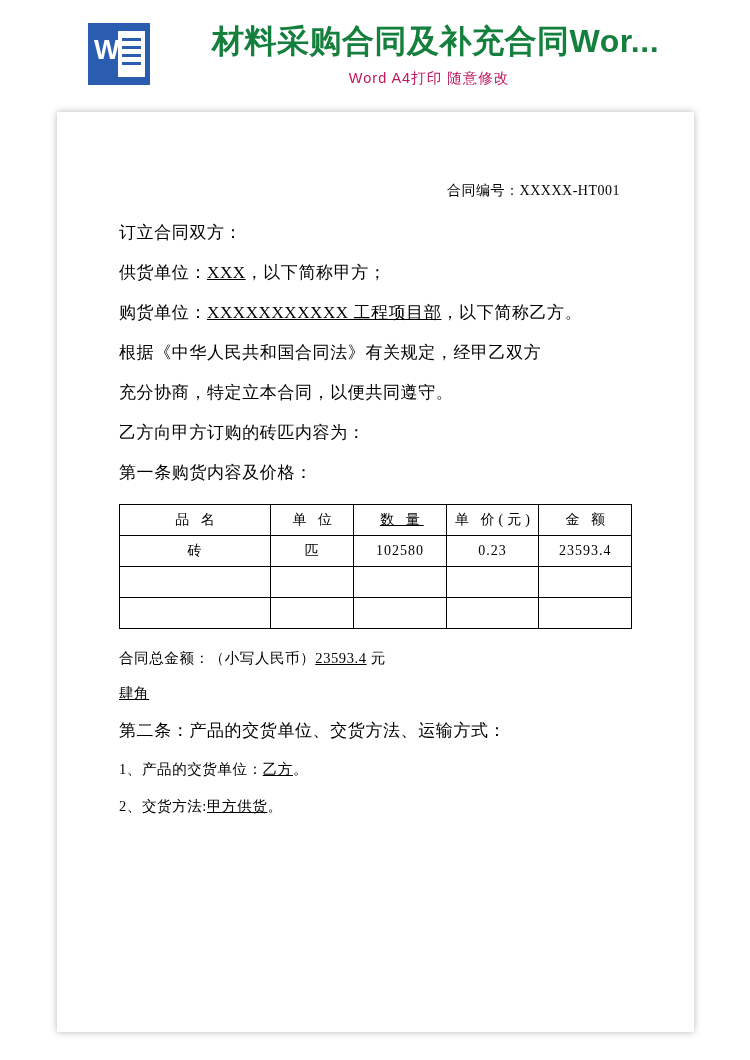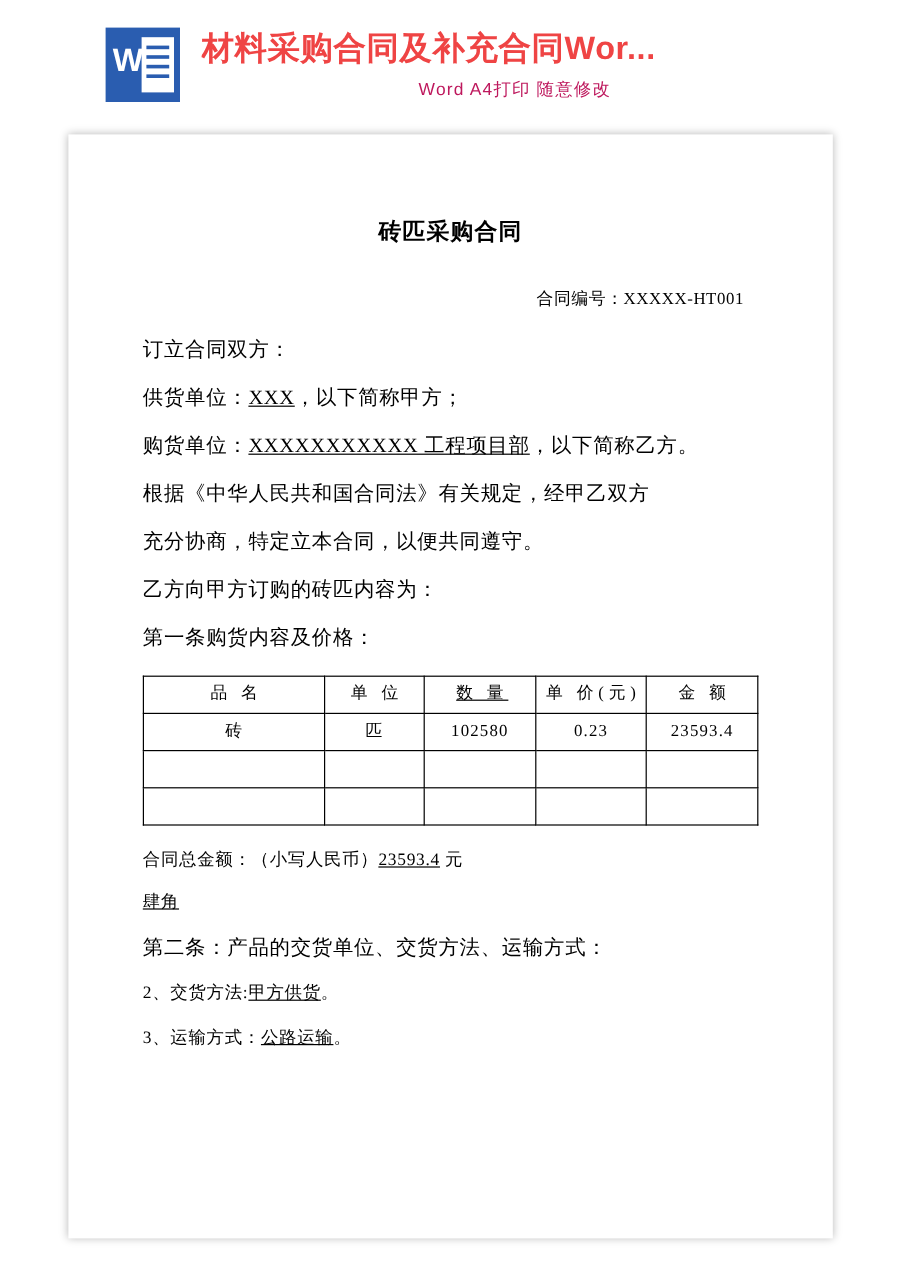--- a/index.html
+++ b/index.html
@@ -59,26 +59,27 @@
     line-height: 1;
     z-index: 2;
   }
   .header-text {
     margin-left: 18px;
     flex: 1 1 auto;
     overflow: hidden;
   }
   .header-title {
     font-family: "Liberation Sans", "DejaVu Sans", sans-serif;
-    font-size: 27px;
+    font-size: 32px;
     font-weight: bold;
-    color: #ef4444;
+    color: #15803d;
     letter-spacing: 0.5px;
     white-space: nowrap;
     line-height: 1.25;
+    margin-left: 44px;
   }
   .header-sub {
     margin-top: 8px;
     text-align: center;
     font-family: "Liberation Sans", "DejaVu Sans", sans-serif;
     font-size: 14.5px;
     color: #be185d;
     letter-spacing: 1px;
     padding-right: 60px;
   }
@@ -181,21 +182,20 @@
   </div>
   <div class="header-text">
     <div class="header-title">材料采购合同及补充合同Wor...</div>
     <div class="header-sub">Word A4打印 随意修改</div>
   </div>
 </div>
 
 <div class="page-sheet">
   <div class="doc-body">
 
-    <div class="doc-title">砖匹采购合同</div>
 
     <div class="contract-no">
       <span>合同编号：</span><span>XXXXX-HT001</span>
     </div>
 
     <div class="para">订立合同双方：</div>
 
     <div class="para">
       <span>供货单位：</span><span class="u">XXX</span><span>，以下简称甲方；</span>
     </div>
@@ -246,23 +246,23 @@
       <span>合同总金额：（小写人民币）</span><span class="u">23593.4</span><span> 元</span>
     </div>
 
 
     <div class="tail-word">
       <span class="u">肆角</span>
     </div>
 
     <div class="para">第二条：产品的交货单位、交货方法、运输方式：</div>
 
+    <div class="list-item">
+      <span>1、产品的交货单位：</span><span class="u">乙方</span><span>。</span>
+    </div>
 
     <div class="list-item">
       <span>2、交货方法:</span><span class="u">甲方供货</span><span>。</span>
     </div>
 
-    <div class="list-item">
-      <span>3、运输方式：</span><span class="u">公路运输</span><span>。</span>
-    </div>
 
   </div>
 </div>
 
 </body></html>

